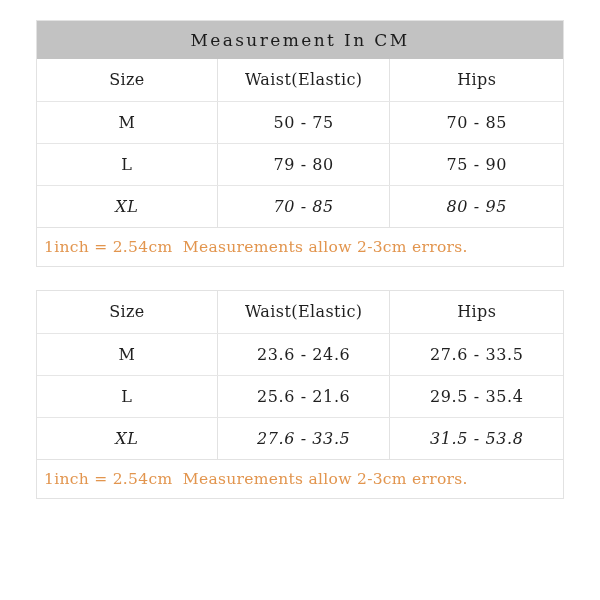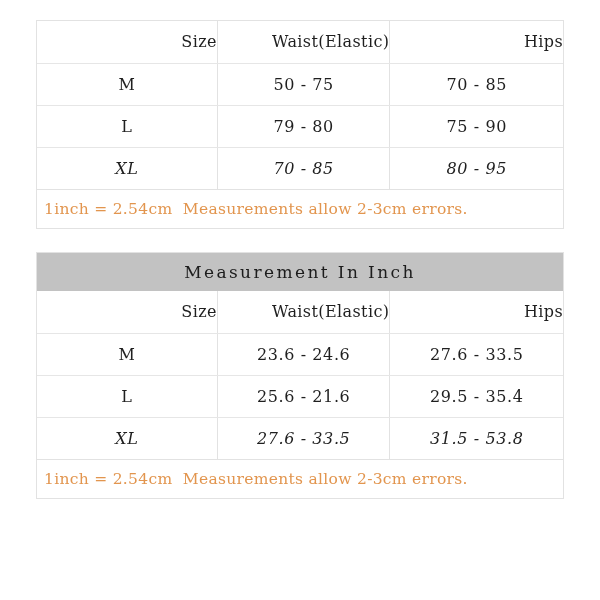--- a/index.html
+++ b/index.html
@@ -72,21 +72,21 @@
     font-family: "DejaVu Serif", "Liberation Serif", serif;
   }
 
   .head-row th {
     font-weight: normal;
     font-size: 16px;
     color: #1f1f1f;
     height: 42px;
     line-height: 42px;
     padding: 0;
-    text-align: right;
+    text-align: center;
     border-right: 1px solid #e2e2e2;
     border-bottom: 1px solid #e6e6e6;
     background: #ffffff;
     letter-spacing: 0.4px;
     font-family: "DejaVu Serif", "Liberation Serif", serif;
   }
   .head-row th:last-child { border-right: none; }
 
   .data-row td {
     font-size: 16px;
@@ -122,89 +122,89 @@
     font-family: "DejaVu Serif", "Liberation Serif", serif;
   }
 </style>
 </head>
 <body>
 
 <div class="page">
 
 
   <div class="table-block block-cm">
+    <table class="size-table">
+      <colgroup>
+        <col class="c-size">
+          <col class="c-waist">
+          <col class="c-hips">
+      </colgroup>
+      <thead>
+        <tr class="band-row">
+          <th colspan="3">Measurement In CM</th>
+        </tr>
+        <tr class="head-row">
+          <th>Size</th>
+          <th>Waist(Elastic)</th>
+          <th>Hips</th>
+        </tr>
+      </thead>
+      <tbody>
+        <tr class="data-row">
+          <td>M</td>
+          <td>50 - 75</td>
+          <td>70 - 85</td>
+        </tr>
+        <tr class="data-row">
+          <td>L</td>
+          <td>79 - 80</td>
+          <td>75 - 90</td>
+        </tr>
+        <tr class="data-row">
+          <td>XL</td>
+          <td>70 - 85</td>
+          <td>80 - 95</td>
+        </tr>
+      </tbody>
+    </table>
+    <div class="note-row">
+      <span class="note-text">1inch = 2.54cm  Measurements allow 2-3cm errors.</span>
+    </div>
+  </div>
+
+  <div class="table-block block-inch">
     <table class="size-table">
       <colgroup>
         <col class="c-size">
           <col class="c-waist">
           <col class="c-hips">
       </colgroup>
       <thead>
         <tr class="head-row">
           <th>Size</th>
           <th>Waist(Elastic)</th>
           <th>Hips</th>
         </tr>
       </thead>
       <tbody>
         <tr class="data-row">
           <td>M</td>
-          <td>50 - 75</td>
-          <td>70 - 85</td>
+          <td>23.6 - 24.6</td>
+          <td>27.6 - 33.5</td>
         </tr>
         <tr class="data-row">
           <td>L</td>
-          <td>79 - 80</td>
-          <td>75 - 90</td>
+          <td>25.6 - 21.6</td>
+          <td>29.5 - 35.4</td>
         </tr>
         <tr class="data-row">
           <td>XL</td>
-          <td>70 - 85</td>
-          <td>80 - 95</td>
+          <td>27.6 - 33.5</td>
+          <td>31.5 - 53.8</td>
         </tr>
       </tbody>
     </table>
     <div class="note-row">
       <span class="note-text">1inch = 2.54cm  Measurements allow 2-3cm errors.</span>
     </div>
   </div>
 
-  <div class="table-block block-inch">
-    <table class="size-table">
-      <colgroup>
-        <col class="c-size">
-          <col class="c-waist">
-          <col class="c-hips">
-      </colgroup>
-      <thead>
-        <tr class="band-row">
-          <th colspan="3">Measurement In Inch</th>
-        </tr>
-        <tr class="head-row">
-          <th>Size</th>
-          <th>Waist(Elastic)</th>
-          <th>Hips</th>
-        </tr>
-      </thead>
-      <tbody>
-        <tr class="data-row">
-          <td>M</td>
-          <td>23.6 - 24.6</td>
-          <td>27.6 - 33.5</td>
-        </tr>
-        <tr class="data-row">
-          <td>L</td>
-          <td>25.6 - 21.6</td>
-          <td>29.5 - 35.4</td>
-        </tr>
-        <tr class="data-row">
-          <td>XL</td>
-          <td>27.6 - 33.5</td>
-          <td>31.5 - 53.8</td>
-        </tr>
-      </tbody>
-    </table>
-    <div class="note-row">
-      <span class="note-text">1inch = 2.54cm  Measurements allow 2-3cm errors.</span>
-    </div>
-  </div>
-
 </div>
 
 </body></html>

